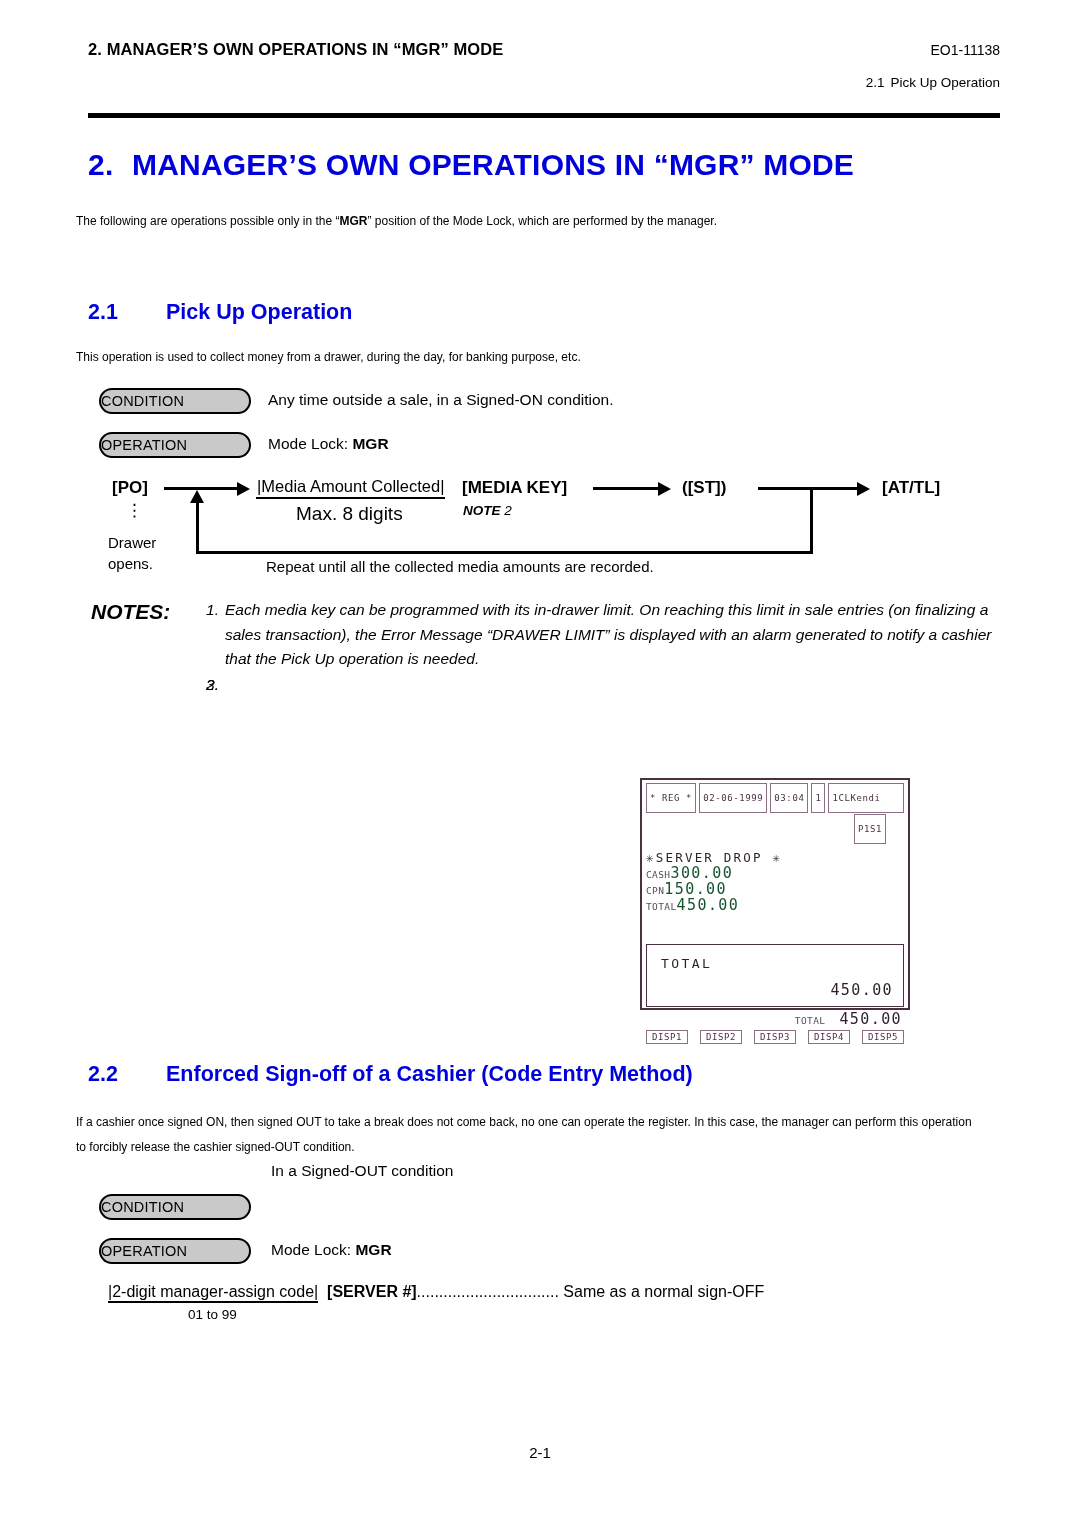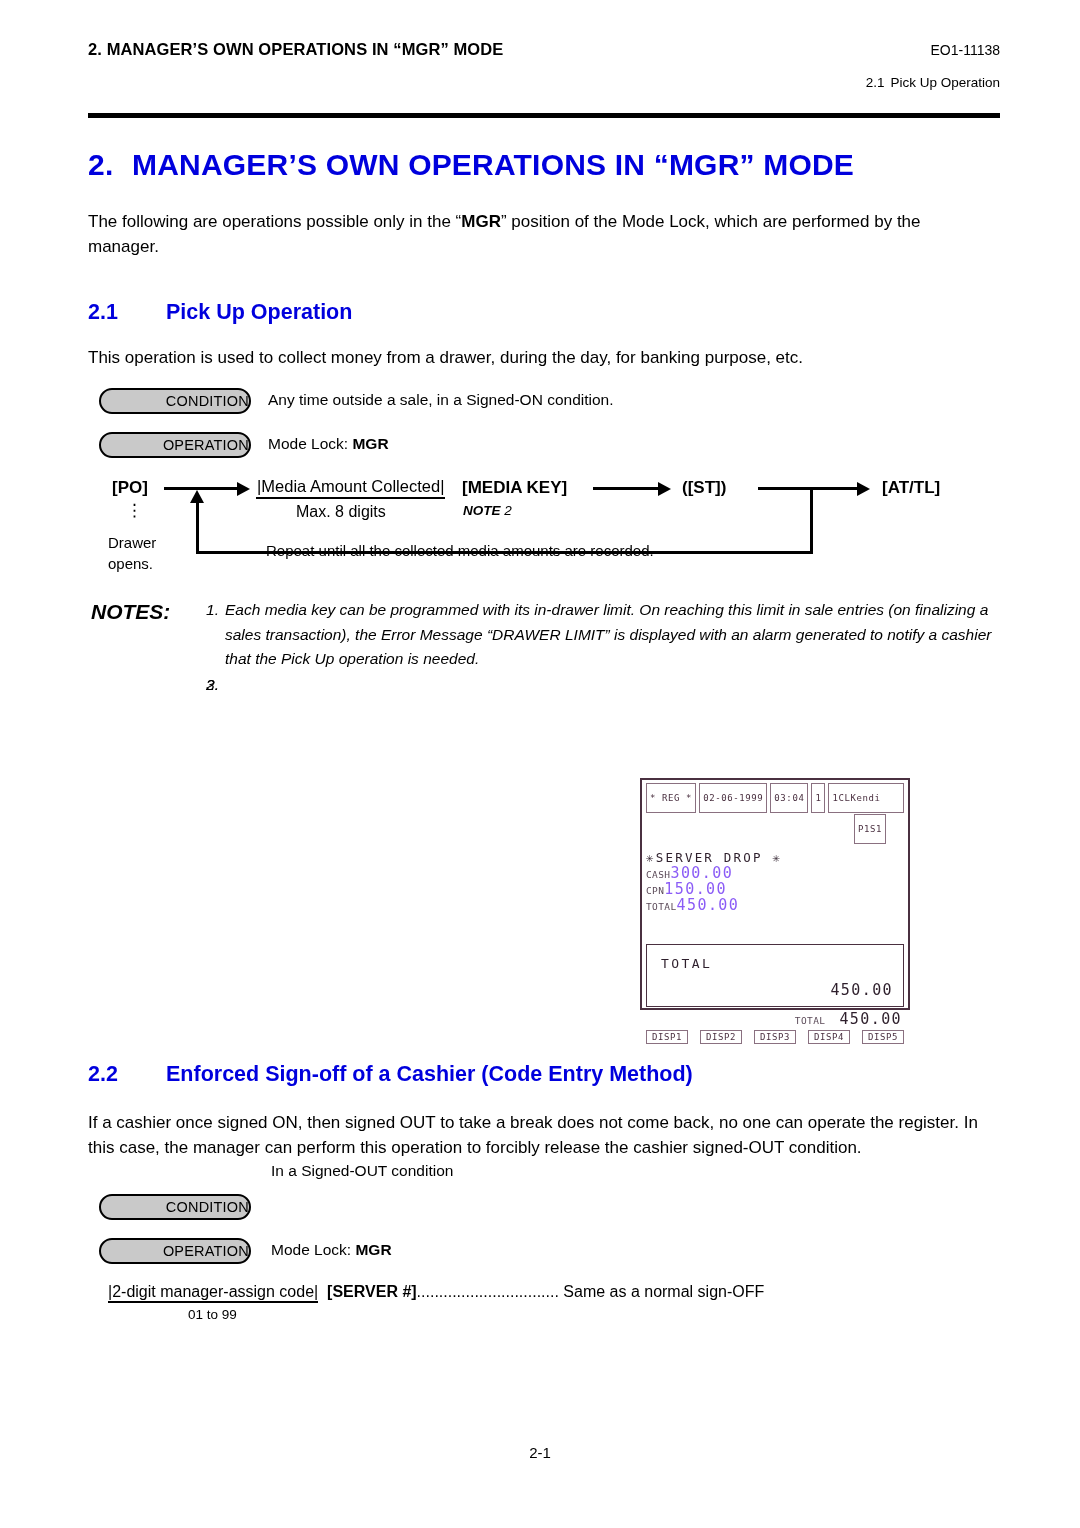--- a/index.html
+++ b/index.html
@@ -30,51 +30,51 @@
         font-size:30px; font-weight:bold; color:#0000dd; letter-spacing:0.2px; }
   .h1 .num { display:inline-block; min-width:44px; }
 
   .h2 { position:absolute; left:88px; width:912px;
         font-size:21.5px; font-weight:bold; color:#0000dd; }
   .h2 .num { display:inline-block; width:78px; }
   #h2-pickup { top:300px; }
   #h2-signoff { top:1062px; }
 
   
-  .para { position:absolute; left:88px; width:906px;
-          font-size:17px; line-height:25px; }
+  .para { position:absolute; left:76px; width:906px;
+          font-size:12px; line-height:25px; }
   #intro-para { top:209px; }
   #pickup-para { top:345px; }
   #signoff-para { top:1110px; }
   .para b { font-weight:bold; }
 
   
   .co-badge {
     position:absolute; width:152px; height:26px;
     background:#c9c9c9; border:2px solid #000; border-radius:14px;
-    display:flex; align-items:center; justify-content:flex-end;
+    display:flex; align-items:center; justify-content:flex-start;
     font-size:14.5px; letter-spacing:0.2px;
   }
   .co-text { position:absolute; font-size:15.5px; }
   .co-text b { font-weight:bold; }
 
   #cond1-badge { left:99px; top:388px; }
   #cond1-text  { left:268px; top:391px; }
   #oper1-badge { left:99px; top:432px; }
   #oper1-text  { left:268px; top:435px; }
 
   #cond2-badge { left:99px; top:1194px; }
   #cond2-text  { left:271px; top:1162px; }
   #oper2-badge { left:99px; top:1238px; }
   #oper2-text  { left:271px; top:1241px; }
 
   
   .flow { position:absolute; left:88px; top:470px; width:912px; height:110px; }
   .flow-lbl { position:absolute; font-size:17px; font-weight:bold; white-space:nowrap; }
-  .flow-sub { position:absolute; font-size:16px; white-space:nowrap; }
+  .flow-sub { position:absolute; font-size:19px; white-space:nowrap; }
   .flow-sub-i { position:absolute; font-size:13.5px; font-style:italic; white-space:nowrap; }
   .flow-sub-i .nb { font-weight:bold; }
   .boxed { border-bottom:2px solid #000; padding:0 1px 1px 1px; }
 
   .hline { position:absolute; background:#000; height:3px; }
   .vline { position:absolute; background:#000; width:3px; }
   .arrowR { position:absolute; width:0; height:0;
             border-left:13px solid #000; border-top:7px solid transparent;
             border-bottom:7px solid transparent; }
   .arrowU { position:absolute; width:0; height:0;
@@ -107,21 +107,21 @@
              font-size:9px; letter-spacing:0.6px; padding:8px 3px; display:inline-block;
              line-height:12px; white-space:nowrap; }
   .rc-top { display:flex; gap:3px; align-items:center; }
   .rc-name { flex:1; }
   .rc-p1s1row { display:flex; justify-content:flex-end; margin-top:1px; padding-right:18px; }
   .rc-title { font-size:12.5px; letter-spacing:2.2px; color:#2e1f2c;
               margin-top:6px; margin-bottom:1px; white-space:nowrap; }
   .rc-line { display:flex; justify-content:flex-start; align-items:baseline;
              line-height:14px; }
   .rc-key { font-size:9.5px; color:#5b4a58; letter-spacing:0.4px; }
-  .rc-val { font-size:15px; letter-spacing:1.4px; color:#8b5cf6; }
+  .rc-val { font-size:15px; letter-spacing:1.4px; color:#14532d; }
   .rc-total-box { border:1px solid #4a3040; margin-top:30px; height:63px;
                   position:relative; }
   .rc-tb-label { position:absolute; left:14px; top:11px;
                  font-size:13px; letter-spacing:2.4px; color:#2e1f2c; }
   .rc-tb-val { position:absolute; right:10px; bottom:7px;
                font-size:15px; letter-spacing:1.4px; color:#2e1f2c; }
   .rc-foot { display:flex; justify-content:flex-end; align-items:baseline;
              gap:14px; margin-top:3px; padding-right:2px; }
   .rc-foot-key { font-size:9.5px; color:#5b4a58; letter-spacing:0.4px; }
   .rc-foot-val { font-size:15px; letter-spacing:1.4px; color:#2e1f2c; }
@@ -210,21 +210,21 @@
     <div class="hline" style="left:670px; top:17px; width:100px;"></div>
     <div class="arrowR" style="left:769px; top:12px;"></div>
 
     <span class="flow-lbl" style="left:794px; top:8px;">[AT/TL]</span>
 
     <div class="vline" style="left:722px; top:18px; height:66px;"></div>
     <div class="hline" style="left:108px; top:81px; width:617px;"></div>
     <div class="vline" style="left:108px; top:30px; height:53px;"></div>
     <div class="arrowU" style="left:102px; top:20px;"></div>
 
-    <span class="repeat-txt" style="left:178px; top:72px;">Repeat until all the collected media amounts are recorded.</span>
+    <span class="repeat-txt" style="left:178px; top:88px;">Repeat until all the collected media amounts are recorded.</span>
   </div>
 
   <div class="notes">
     <span class="notes-label">NOTES:</span>
     <ol class="notes-list">
       <li>
         <span class="n-num">1.</span>
         <span class="n-body">Each media key can be
           programmed with its in-drawer limit. On reaching this limit in sale entries (on finalizing
           a sales transaction), the Error Message “DRAWER LIMIT” is displayed with an alarm generated

